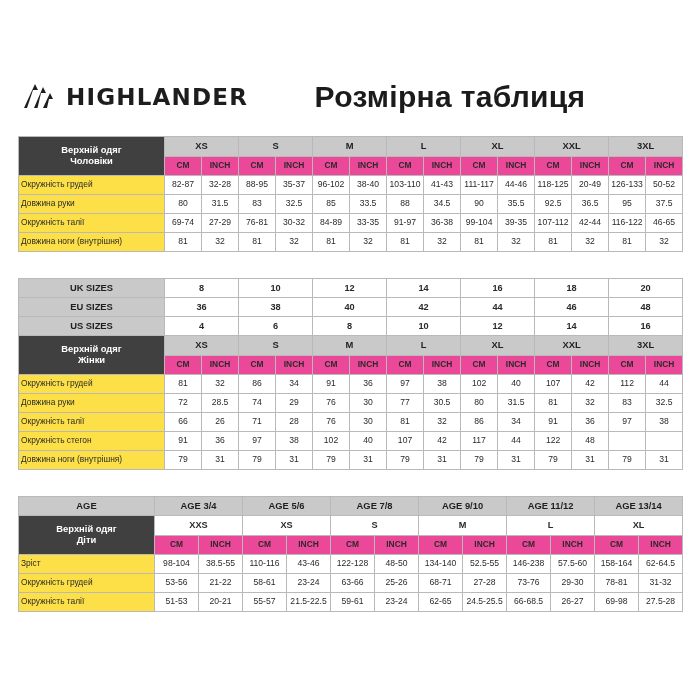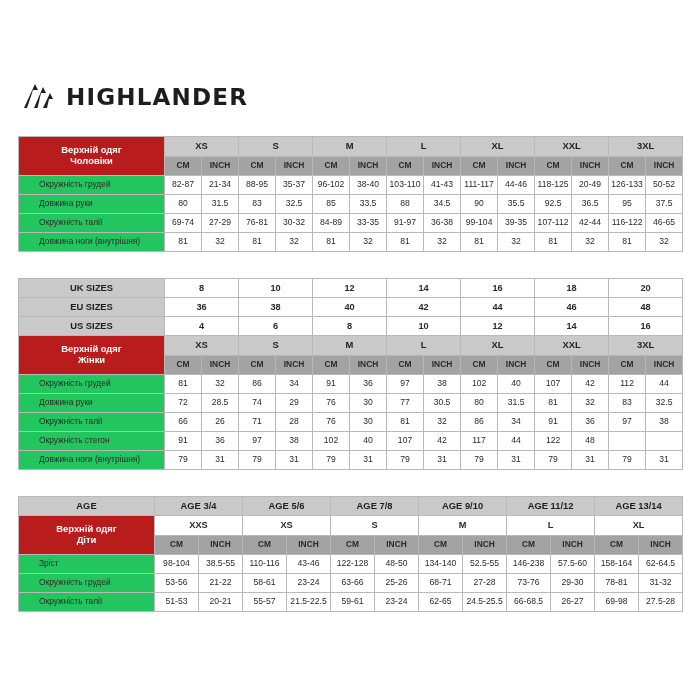--- a/index.html
+++ b/index.html
@@ -70,39 +70,39 @@
     padding: 0;
     height: 18px;
     text-align: center;
     vertical-align: middle;
     font-weight: normal;
     color: #2a2a2a;
     line-height: 1.15;
   }
   .rowlabel {
     text-align: left;
-    padding-left: 20px;
+    padding-left: 2px;
     font-size: 8.4px;
-    background: #22c55e;
+    background: #fde047;
   }
   .hdr-grey {
     background: #c9c9c9;
     font-weight: bold;
     font-size: 9.4px;
     color: #1f1f1f;
   }
   .hdr-dark {
-    background: #b91c1c;
+    background: #404040;
     color: #ffffff;
     font-weight: bold;
     font-size: 9.4px;
     height: 38px;
   }
   .subhdr {
-    background: #a3a3a3;
+    background: #ec4899;
     font-weight: bold;
     font-size: 8.4px;
   }
   .sizecell {
     background: #ffffff;
     font-weight: bold;
     font-size: 9.2px;
   }
   .spacer-md { height: 26px; }
   .section { margin: 0; }
@@ -116,20 +116,21 @@
     <div class="logo-wrap">
       <span class="logo-mark">
         <svg viewBox="0 0 40 40" width="40" height="40" aria-hidden="true">
           <path d="M6 31 L17 7 L20 13 L15 13 L9 31 Z" fill="#1d1d1d"></path>
           <path d="M16 31 L25 10 L28 16 L23 16 L19.5 31 Z" fill="#1d1d1d"></path>
           <path d="M25 31 L32 16 L35 22 L31 22 L29 31 Z" fill="#1d1d1d"></path>
         </svg>
       </span>
       <span class="logo-text">HIGHLANDER</span>
     </div>
+    <div class="doc-title">Розмірна таблиця</div>
   </div>
 
   <table class="section">
     <colgroup>
       <col style="width:146px">
       <col span="14" style="width:37px">
     </colgroup>
     <tbody>
       <tr>
         <td class="hdr-dark" rowspan="2">
@@ -157,21 +158,21 @@
         <td class="subhdr">INCH</td>
         <td class="subhdr">CM</td>
         <td class="subhdr">INCH</td>
         <td class="subhdr">CM</td>
         <td class="subhdr">INCH</td>
       </tr>
 
       <tr>
         <td class="rowlabel">Окружність грудей</td>
         <td>82-87</td>
-        <td>21-34</td>
+        <td>32-28</td>
         <td>88-95</td>
         <td>35-37</td>
         <td>96-102</td>
         <td>38-40</td>
         <td>103-110</td>
         <td>41-43</td>
         <td>111-117</td>
         <td>44-46</td>
         <td>118-125</td>
         <td>20-49</td>

